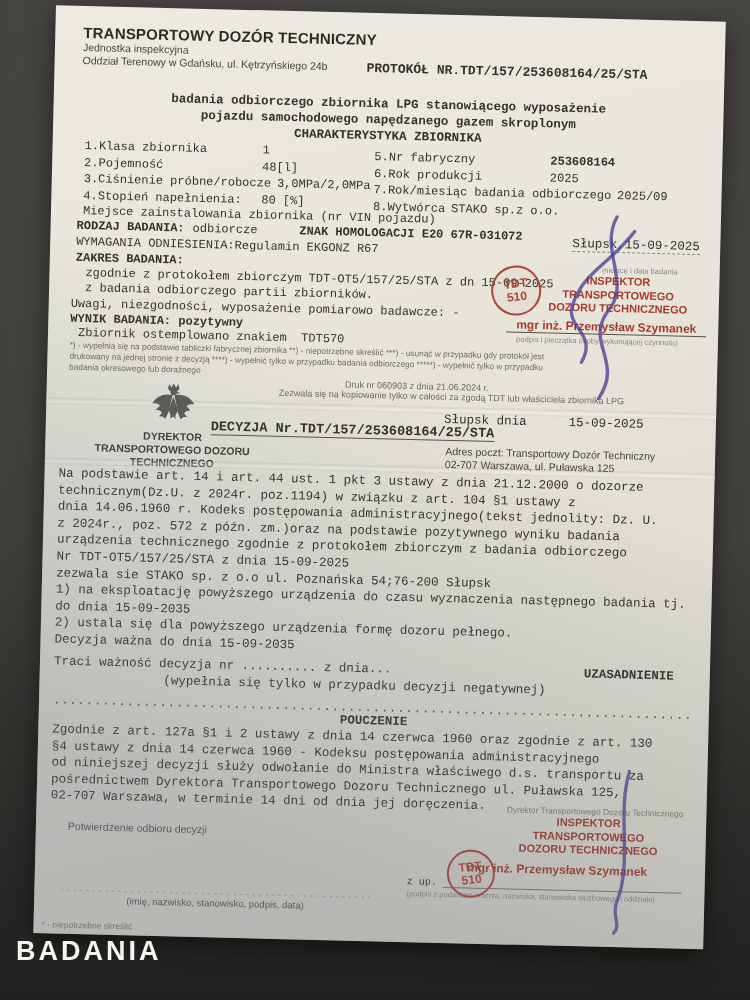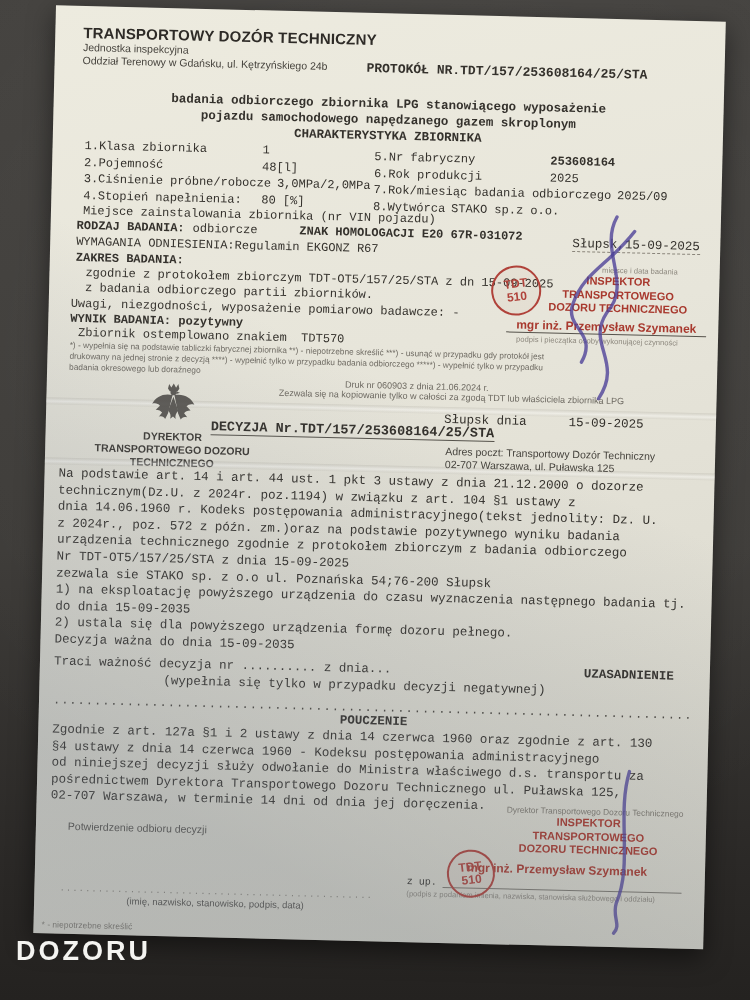--- a/index.html
+++ b/index.html
@@ -226,14 +226,14 @@
       <path d="M30 4 C18 48 36 96 20 136 C16 150 26 158 18 166"></path>
     </svg>
 
     <div class="abs" style="left:25px;top:878px;width:312px;text-align:center;">
       <div class="mono" style="font-size:9px;letter-spacing:1px;color:#8c877d;overflow:hidden;height:10px;">...........................................................</div>
       <div class="sans" style="font-size:9.5px;color:#55524c;">(imię, nazwisko, stanowisko, podpis, data)</div>
     </div>
     <div class="abs sans" style="left:8px;top:914px;font-size:8.5px;color:#7d786e;">* - niepotrzebne skreślić</div>
   </div>
 
-  <div class="watermark">DOZORU</div>
+  <div class="watermark">BADANIA</div>
 </div>
 
 </body></html>

